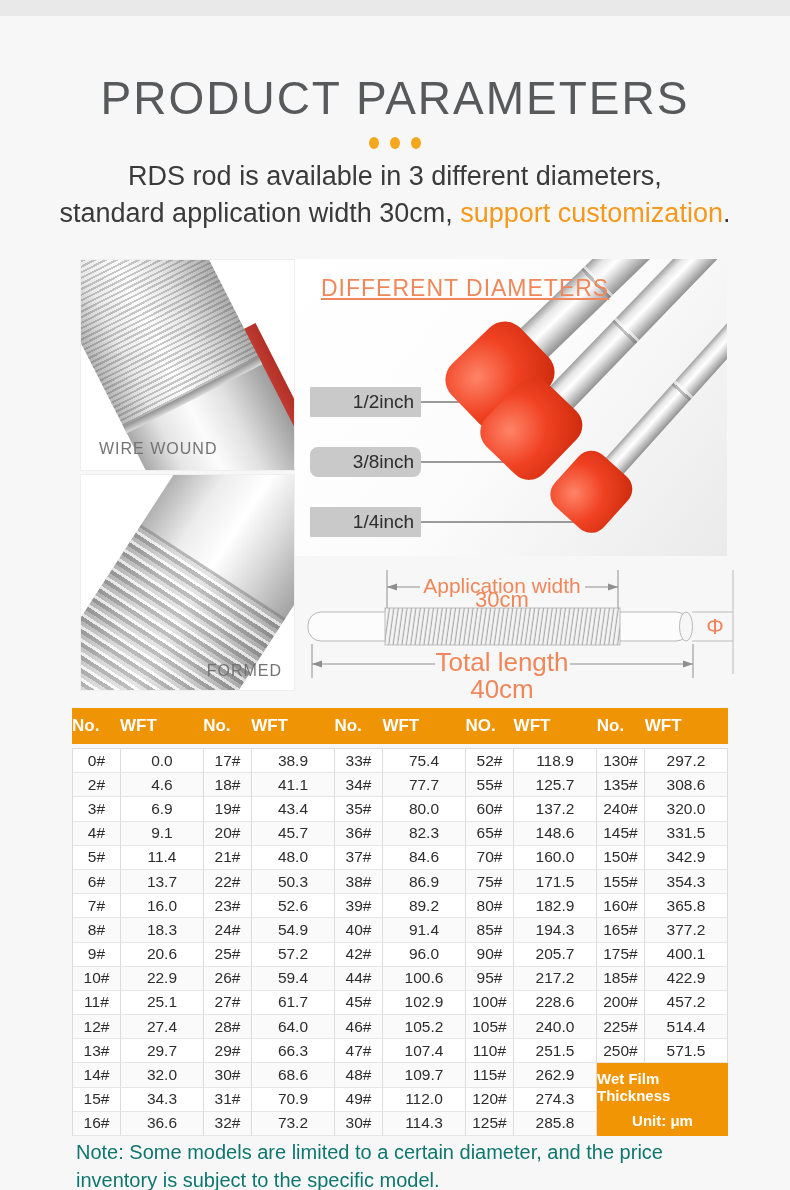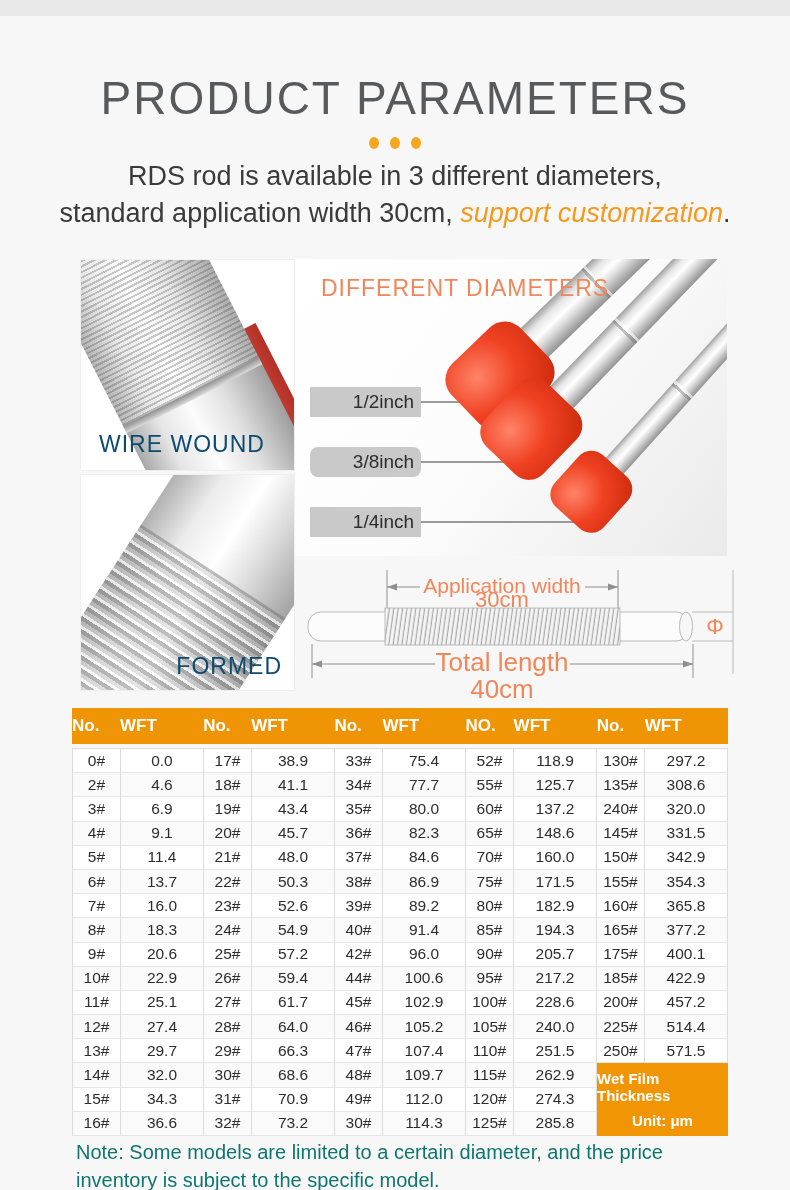--- a/index.html
+++ b/index.html
@@ -6,46 +6,46 @@
   .page{position:relative;width:790px;height:1190px;margin:16px auto;background:#f7f7f7;
         font-family:"Liberation Sans",sans-serif;overflow:hidden;}
 
   
   .title{position:absolute;top:55px;left:0;width:100%;text-align:center;
          font-size:46px;color:#58595b;letter-spacing:2px;font-weight:400;}
   .dots{position:absolute;top:121px;left:0;width:100%;display:flex;justify-content:center;gap:11px;}
   .dot{width:10px;height:12px;border-radius:50%;background:#f5a81d;}
   .subtitle{position:absolute;top:142px;left:0;width:100%;text-align:center;
             font-size:27px;line-height:37px;color:#3a3a3a;}
-  .hl{color:#f5991d;font-style:italic;}
+  .hl{color:#f5991d;}
 
   
   .photo{position:absolute;background:#fff;overflow:hidden;border:1px solid #efefef;box-sizing:border-box;}
   #photo-wire{left:80px;top:243px;width:215px;height:212px;}
   #photo-formed{left:80px;top:458px;width:215px;height:217px;}
-  .photo-label{position:absolute;font-size:23px;color:#0c4a6e;letter-spacing:1px;z-index:6;}
+  .photo-label{position:absolute;font-size:16px;color:#737373;letter-spacing:1px;z-index:6;}
   #photo-wire .photo-label{left:18px;bottom:12px;}
   #photo-formed .photo-label{right:12px;bottom:10px;}
   .red-sliver{position:absolute;right:-16px;top:60px;width:42px;height:230px;transform:rotate(-27deg);
               background:linear-gradient(90deg,#d95449,#b33027);z-index:1;}
   .wire-rod{position:absolute;left:28px;top:-95px;width:152px;height:430px;transform:rotate(-27deg);z-index:2;
             background:linear-gradient(90deg,#a8a8a8 0%,#e5e5e5 22%,#fcfcfc 45%,#e2e2e2 68%,#9e9e9e 100%);}
   .wire-rod .coil{position:absolute;left:0;top:0;width:100%;height:53%;
             background:repeating-linear-gradient(0deg,rgba(120,120,120,.38) 0 2px,rgba(255,255,255,.15) 2px 5px);}
   .wire-rod .junction{position:absolute;left:0;top:53%;width:100%;height:8px;
             background:linear-gradient(180deg,#8f8f8f,#dadada);}
   .formed-rod{position:absolute;left:18px;top:-75px;width:172px;height:430px;transform:rotate(33deg);z-index:2;
             background:linear-gradient(90deg,#b1b1b1 0%,#ececec 25%,#ffffff 48%,#dcdcdc 70%,#a3a3a3 100%);}
   .formed-rod .ribs{position:absolute;left:0;bottom:0;width:100%;height:62%;
             background:repeating-linear-gradient(0deg,rgba(110,110,110,.45) 0 4px,rgba(255,255,255,.65) 4px 7px,rgba(180,180,180,.35) 7px 11px);}
 
   
   .panel{position:absolute;left:295px;top:243px;width:432px;height:297px;overflow:hidden;
          background:linear-gradient(128deg,#ffffff 0%,#fcfcfc 50%,#eaeaea 100%);}
-  .panel-title{position:absolute;left:26px;top:16px;font-size:23px;letter-spacing:1px;color:#f0875a;z-index:5;}
+  .panel-title{position:absolute;left:26px;top:16px;font-size:23px;letter-spacing:1px;color:#f0875a;z-index:5;text-decoration:underline;}
   .rod{position:absolute;transform-origin:0 50%;z-index:3;}
   .shaft{position:absolute;left:28px;right:0;top:0;bottom:0;
          background:repeating-linear-gradient(90deg,rgba(0,0,0,0) 0 104px,rgba(110,110,110,.40) 104px 107px,rgba(255,255,255,.55) 107px 110px,rgba(0,0,0,0) 110px 176px),
                     linear-gradient(180deg,#a0a0a0 0%,#e6e6e6 22%,#ffffff 46%,#dedede 64%,#929292 100%);}
   .cap{position:absolute;background:radial-gradient(ellipse at 32% 32%,#ff8468 0%,#f04223 45%,#cd2b0c 92%);}
   #rod1{left:205px;top:97px;width:330px;height:40px;transform:rotate(-44deg);}
   #rod1 .cap{left:-48px;top:-22px;width:96px;height:84px;border-radius:22px;}
   #rod2{left:237px;top:153px;width:340px;height:32px;transform:rotate(-46deg);}
   #rod2 .cap{left:-45px;top:-24px;width:88px;height:80px;border-radius:20px;}
   #rod3{left:297px;top:220px;width:300px;height:24px;transform:rotate(-48deg);}

